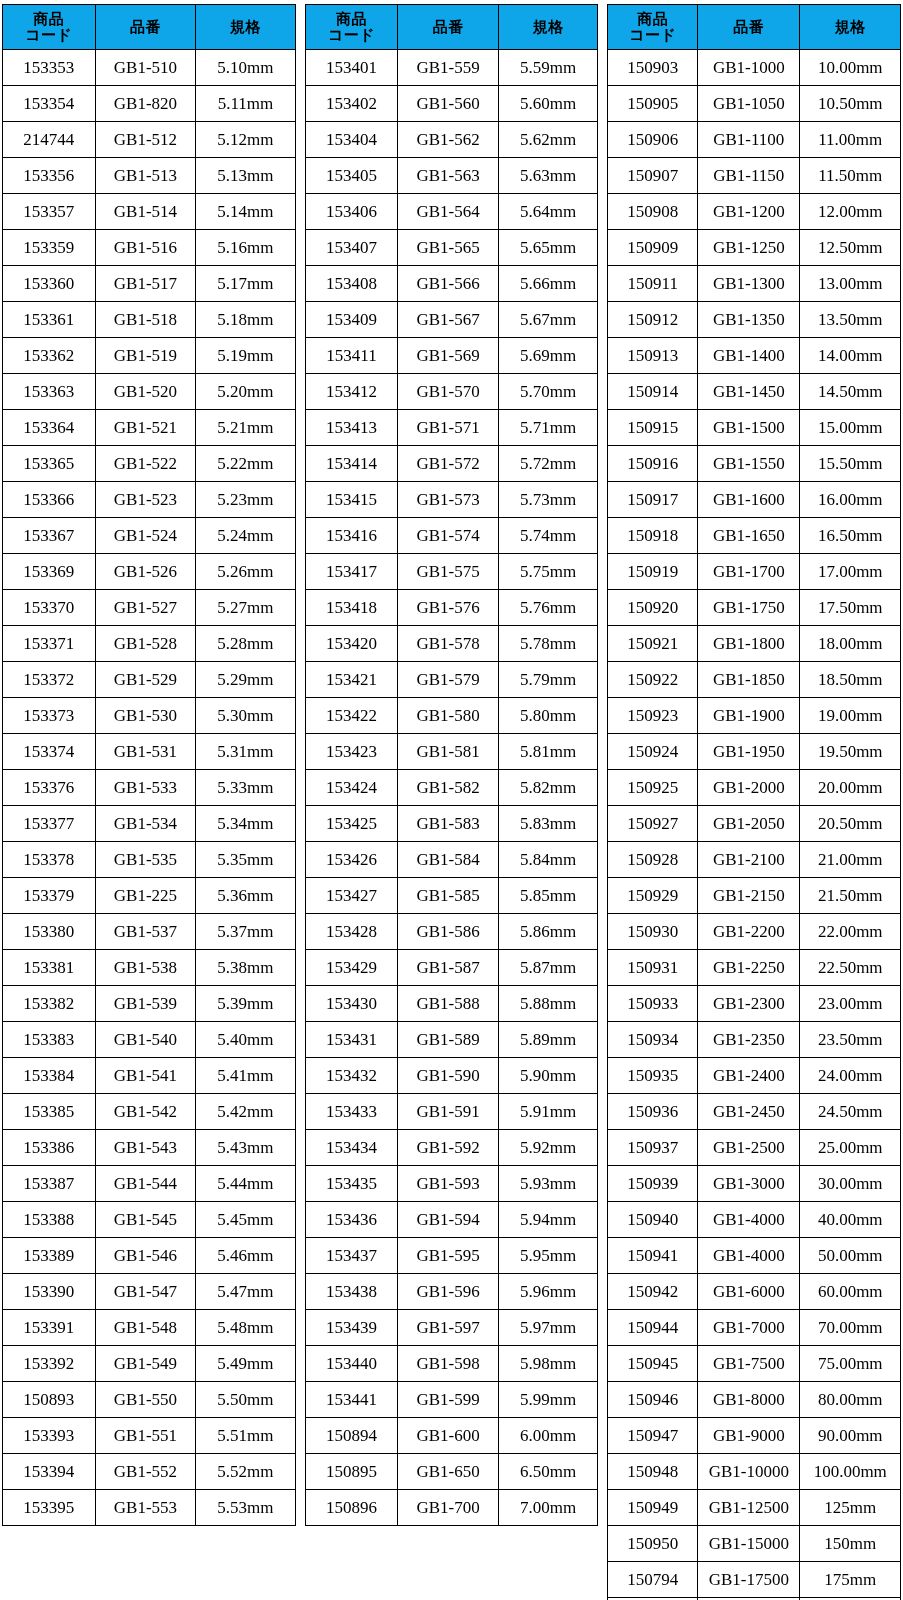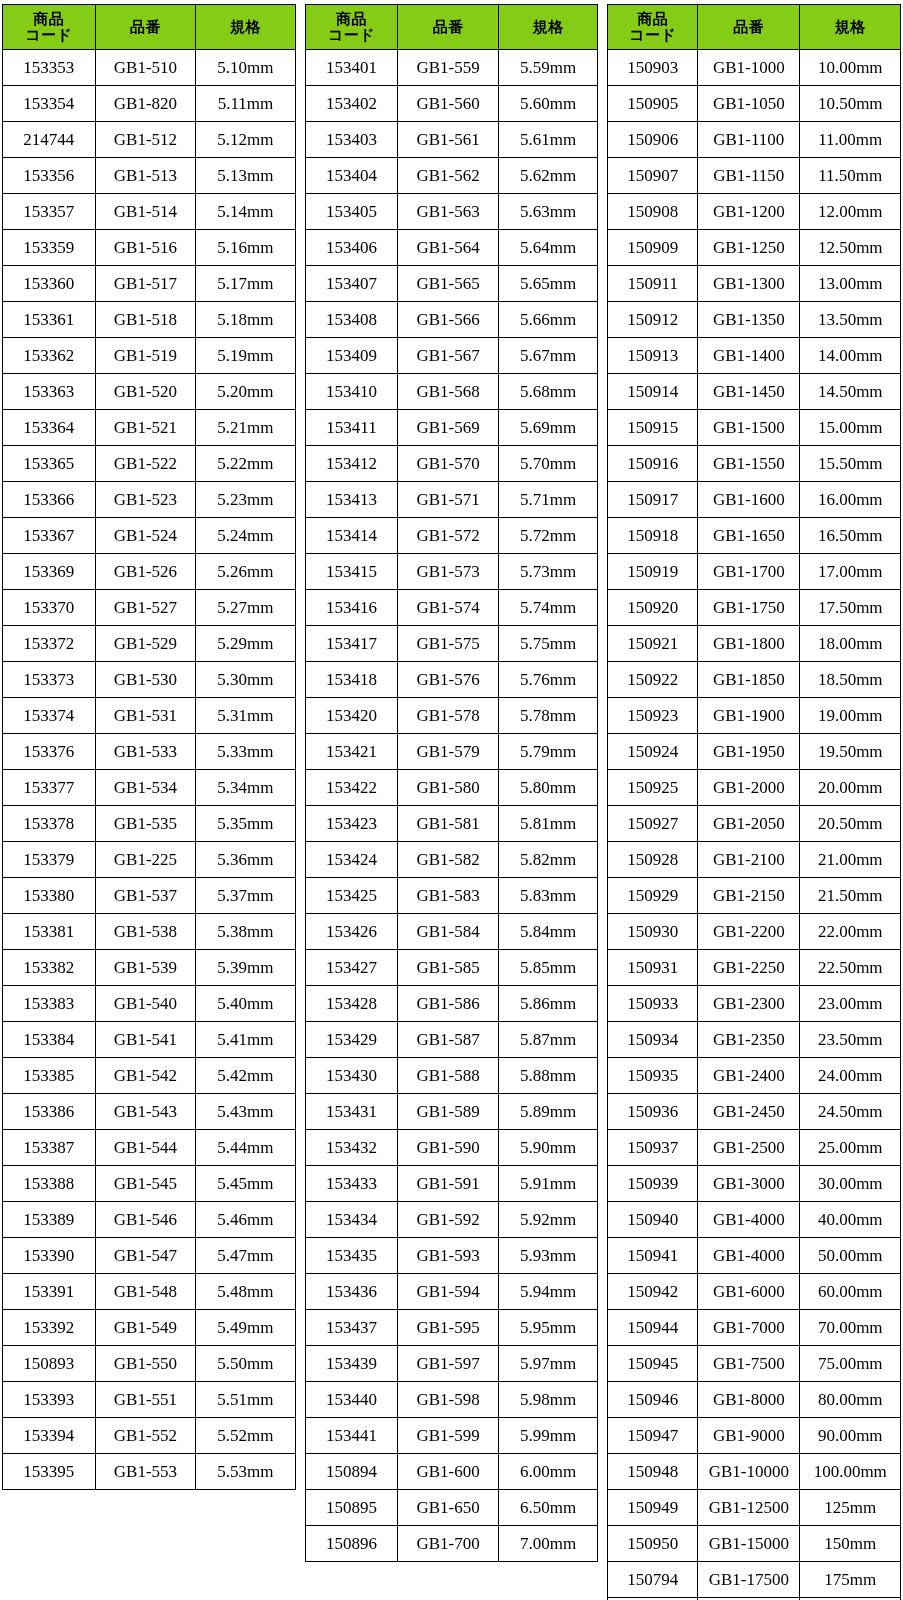--- a/index.html
+++ b/index.html
@@ -36,21 +36,21 @@
     height: 35px;
     padding: 0 5px;
     text-align: center;
     vertical-align: middle;
     font-size: 17px;
     line-height: 1.05;
     white-space: nowrap;
     overflow: hidden;
   }
   table.spec thead th {
-    background: #84cc16;
+    background: #0ea5e9;
     font-weight: bold;
     font-size: 15px;
     height: 44px;
     letter-spacing: 0.5px;
     font-family: "Liberation Sans", "DejaVu Sans", sans-serif;
   }
   table.spec thead th .hl1 { display: block; }
   table.spec thead th .hl2 { display: block; }
   
   .col-code  { width: 88px; }
@@ -151,20 +151,25 @@
             <td class="code col-code">153369</td>
             <td class="part col-part">GB1-526</td>
             <td class="size col-spec">5.26mm</td>
           </tr>
           <tr>
             <td class="code col-code">153370</td>
             <td class="part col-part">GB1-527</td>
             <td class="size col-spec">5.27mm</td>
           </tr>
           <tr>
+            <td class="code col-code">153371</td>
+            <td class="part col-part">GB1-528</td>
+            <td class="size col-spec">5.28mm</td>
+          </tr>
+          <tr>
             <td class="code col-code">153372</td>
             <td class="part col-part">GB1-529</td>
             <td class="size col-spec">5.29mm</td>
           </tr>
           <tr>
             <td class="code col-code">153373</td>
             <td class="part col-part">GB1-530</td>
             <td class="size col-spec">5.30mm</td>
           </tr>
           <tr>
@@ -298,25 +303,20 @@
             <td class="code col-code">153401</td>
             <td class="part col-part">GB1-559</td>
             <td class="size col-spec">5.59mm</td>
           </tr>
           <tr>
             <td class="code col-code">153402</td>
             <td class="part col-part">GB1-560</td>
             <td class="size col-spec">5.60mm</td>
           </tr>
           <tr>
-            <td class="code col-code">153403</td>
-            <td class="part col-part">GB1-561</td>
-            <td class="size col-spec">5.61mm</td>
-          </tr>
-          <tr>
             <td class="code col-code">153404</td>
             <td class="part col-part">GB1-562</td>
             <td class="size col-spec">5.62mm</td>
           </tr>
           <tr>
             <td class="code col-code">153405</td>
             <td class="part col-part">GB1-563</td>
             <td class="size col-spec">5.63mm</td>
           </tr>
           <tr>
@@ -333,25 +333,20 @@
             <td class="code col-code">153408</td>
             <td class="part col-part">GB1-566</td>
             <td class="size col-spec">5.66mm</td>
           </tr>
           <tr>
             <td class="code col-code">153409</td>
             <td class="part col-part">GB1-567</td>
             <td class="size col-spec">5.67mm</td>
           </tr>
           <tr>
-            <td class="code col-code">153410</td>
-            <td class="part col-part">GB1-568</td>
-            <td class="size col-spec">5.68mm</td>
-          </tr>
-          <tr>
             <td class="code col-code">153411</td>
             <td class="part col-part">GB1-569</td>
             <td class="size col-spec">5.69mm</td>
           </tr>
           <tr>
             <td class="code col-code">153412</td>
             <td class="part col-part">GB1-570</td>
             <td class="size col-spec">5.70mm</td>
           </tr>
           <tr>
@@ -466,20 +461,25 @@
           </tr>
           <tr>
             <td class="code col-code">153436</td>
             <td class="part col-part">GB1-594</td>
             <td class="size col-spec">5.94mm</td>
           </tr>
           <tr>
             <td class="code col-code">153437</td>
             <td class="part col-part">GB1-595</td>
             <td class="size col-spec">5.95mm</td>
+          </tr>
+          <tr>
+            <td class="code col-code">153438</td>
+            <td class="part col-part">GB1-596</td>
+            <td class="size col-spec">5.96mm</td>
           </tr>
           <tr>
             <td class="code col-code">153439</td>
             <td class="part col-part">GB1-597</td>
             <td class="size col-spec">5.97mm</td>
           </tr>
           <tr>
             <td class="code col-code">153440</td>
             <td class="part col-part">GB1-598</td>
             <td class="size col-spec">5.98mm</td>

